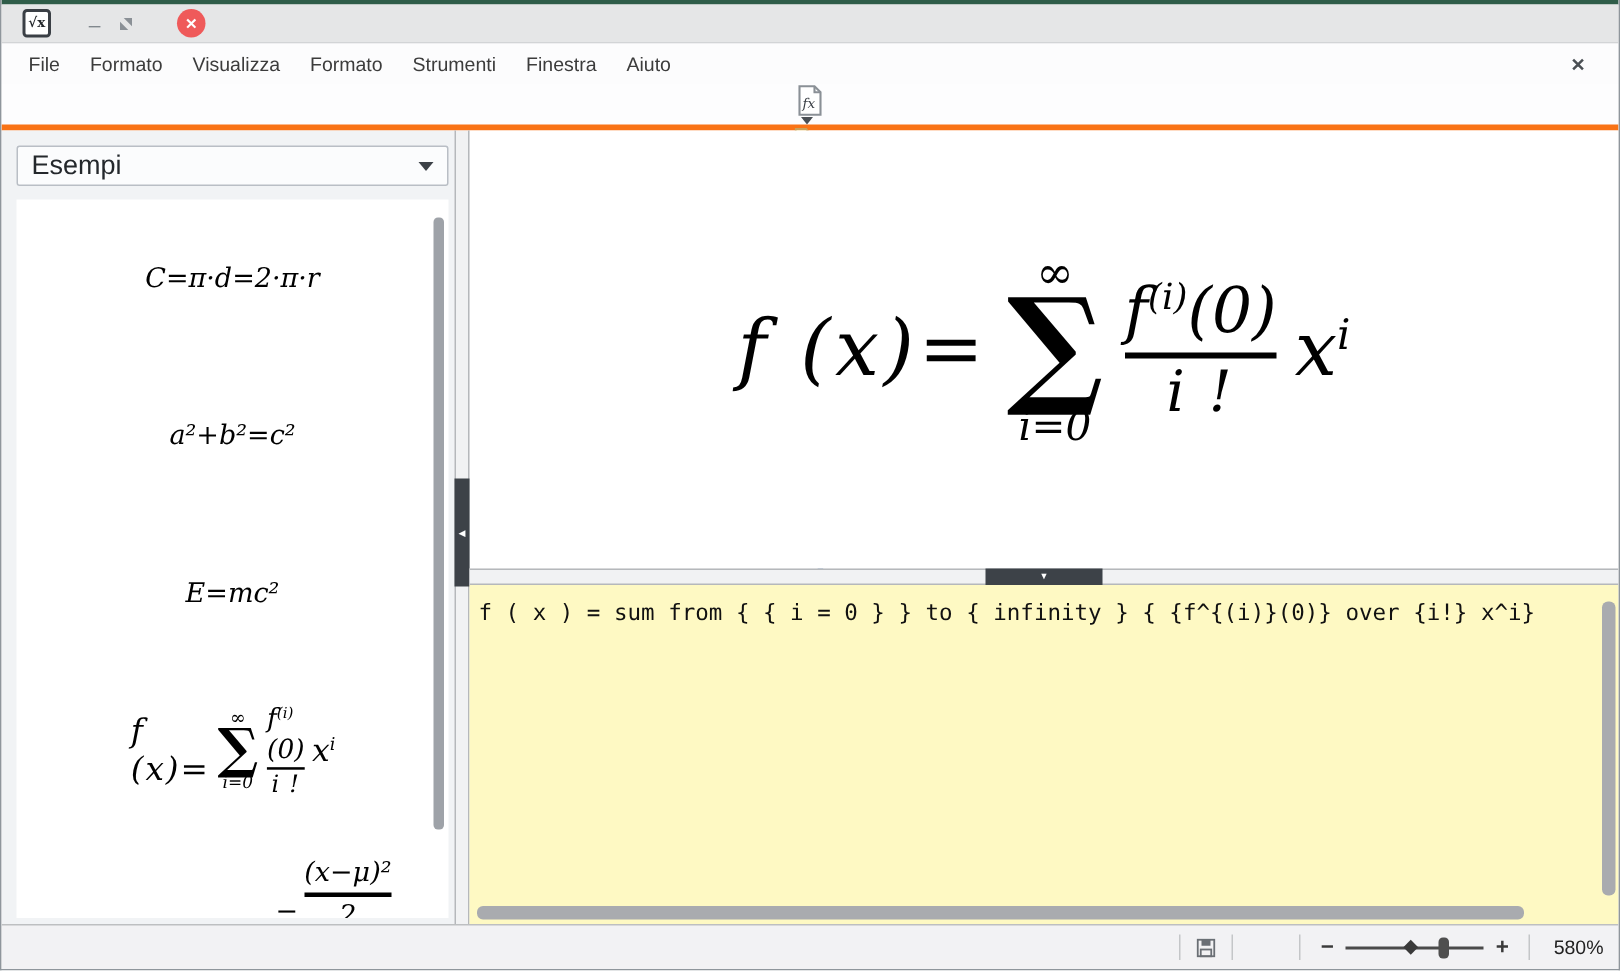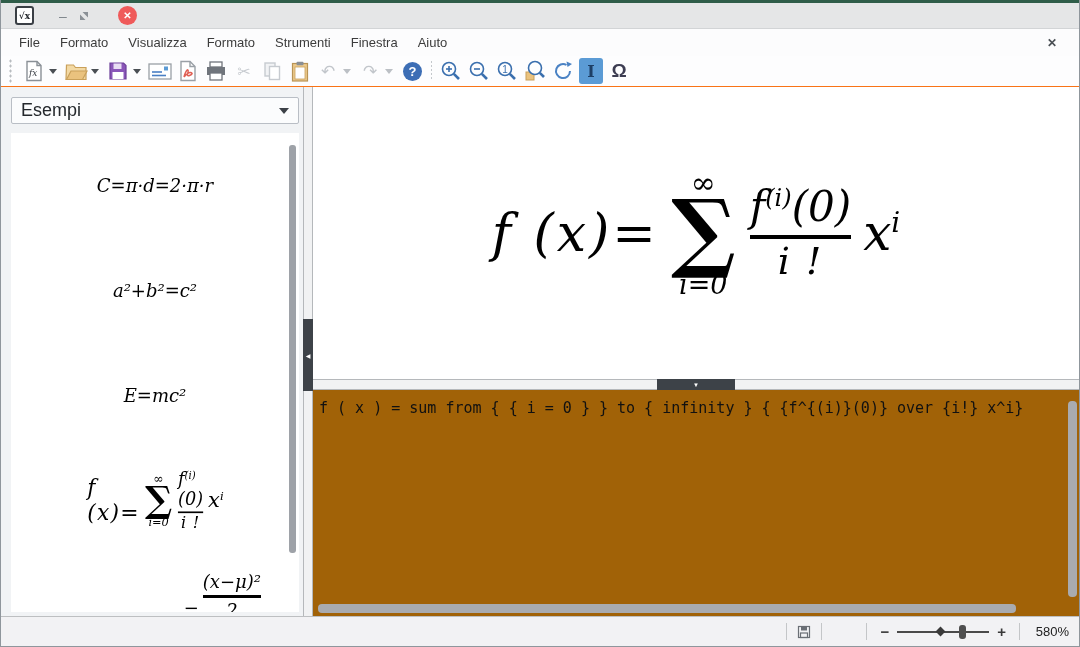--- a/index.html
+++ b/index.html
@@ -18,22 +18,22 @@
   .win-btn { width:30px; text-align:center; color:#81888e; font-size:14px; cursor:default; }
   .close-btn { width:19px; height:19px; border-radius:50%; background:#ef5a5a; color:#fff; font-size:10px;
                font-weight:bold; display:flex; align-items:center; justify-content:center; margin-left:10px; }
 
   
   .menubar { height:27px; background:#fcfcfd; display:flex; align-items:center; padding:0 8px; }
   .menu-item { font-size:13px; color:#3c3c3c; padding:4px 10px; }
   .menu-close { margin-left:auto; color:#4a4f54; font-size:12px; font-weight:bold; padding:0 14px; }
 
   
-  .toolbar { height:31px; background:#fdfdfe; border-bottom:1px solid #f97316; display:flex;
-             align-items:center; padding:0 4px; }
+  .toolbar { height:31px; background:#fdfdfe; border-bottom:4px solid #f97316; display:flex;
+             align-items:center; padding:0 4px;flex-direction:column; }
   .grip { width:7px; height:24px; margin:0 6px 0 2px;
           background-image:radial-gradient(circle,#b8bcc0 1px,transparent 1.3px);
           background-size:5px 5px; background-position:center; }
   .tbtn { height:26px; min-width:24px; display:flex; align-items:center; justify-content:center;
           margin:0 2px; border-radius:3px; }
   .tbtn.active { background:#5b9bd5; }
   .dd { width:0; height:0; border-left:4px solid transparent; border-right:4px solid transparent;
         border-top:5px solid #4a4f54; margin:0 5px 0 1px; }
   .dd.dis { border-top-color:#bcc0c5; }
   .tsep { width:1px; height:20px; margin:0 5px;
@@ -69,21 +69,21 @@
              display:flex; align-items:center; justify-content:center; color:#fff; font-size:6px; }
 
   .main { flex:1; display:flex; flex-direction:column; min-width:0; }
   .formula-view { height:292px; background:#fff; display:flex; align-items:center; justify-content:center; }
 
   .hsplit { height:11px; background:#f1f2f3; border-top:1px solid #b5b8bb; border-bottom:1px solid #b5b8bb;
             position:relative; }
   .hhandle { position:absolute; left:344px; top:-1px; width:78px; height:11px; background:#3d4248;
              display:flex; align-items:center; justify-content:center; color:#fff; font-size:6px; }
 
-  .command-area { flex:1; background:#a16207; position:relative; overflow:hidden; }
+  .command-area { flex:1; background:#fef9c3; position:relative; overflow:hidden; }
   .command-text { font-family:"DejaVu Sans Mono",monospace; font-size:15px; color:#111;
                   white-space:pre; padding:9px 6px; }
   .cmd-vsb { position:absolute; right:2px; top:11px; width:9px; height:196px; background:#a9abaf; border-radius:4px; }
   .cmd-hsb { position:absolute; left:5px; bottom:3px; width:698px; height:9px; background:#a9abaf; border-radius:4px; }
 
   
   .bf { display:flex; align-items:center; font-family:"DejaVu Serif",serif; font-style:italic; color:#000; }
   .bf-lhs { font-size:52px; letter-spacing:3px; margin-right:12px; }
   .bf-sum { display:flex; flex-direction:column; align-items:center; margin-right:14px; }
   .bf-sum .inf { font-size:30px; font-style:normal; line-height:1; margin-bottom:-4px; }

